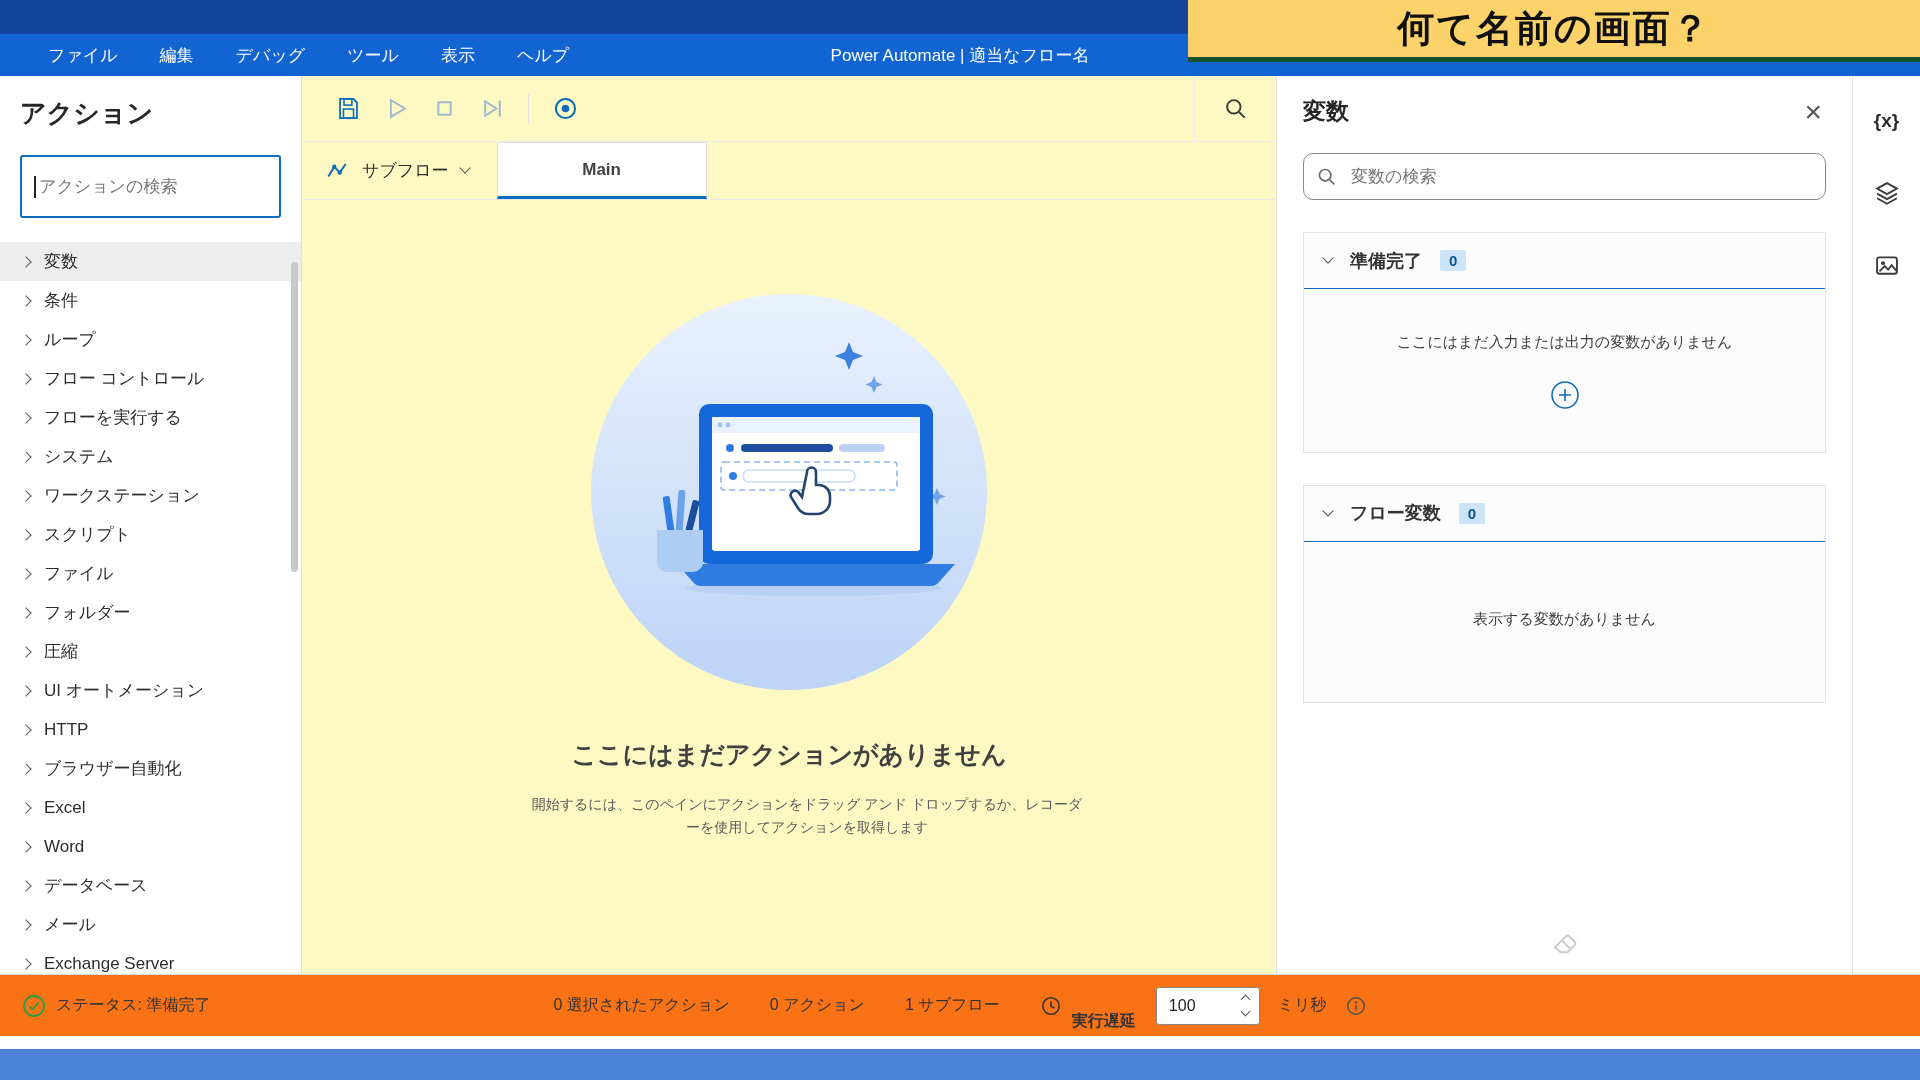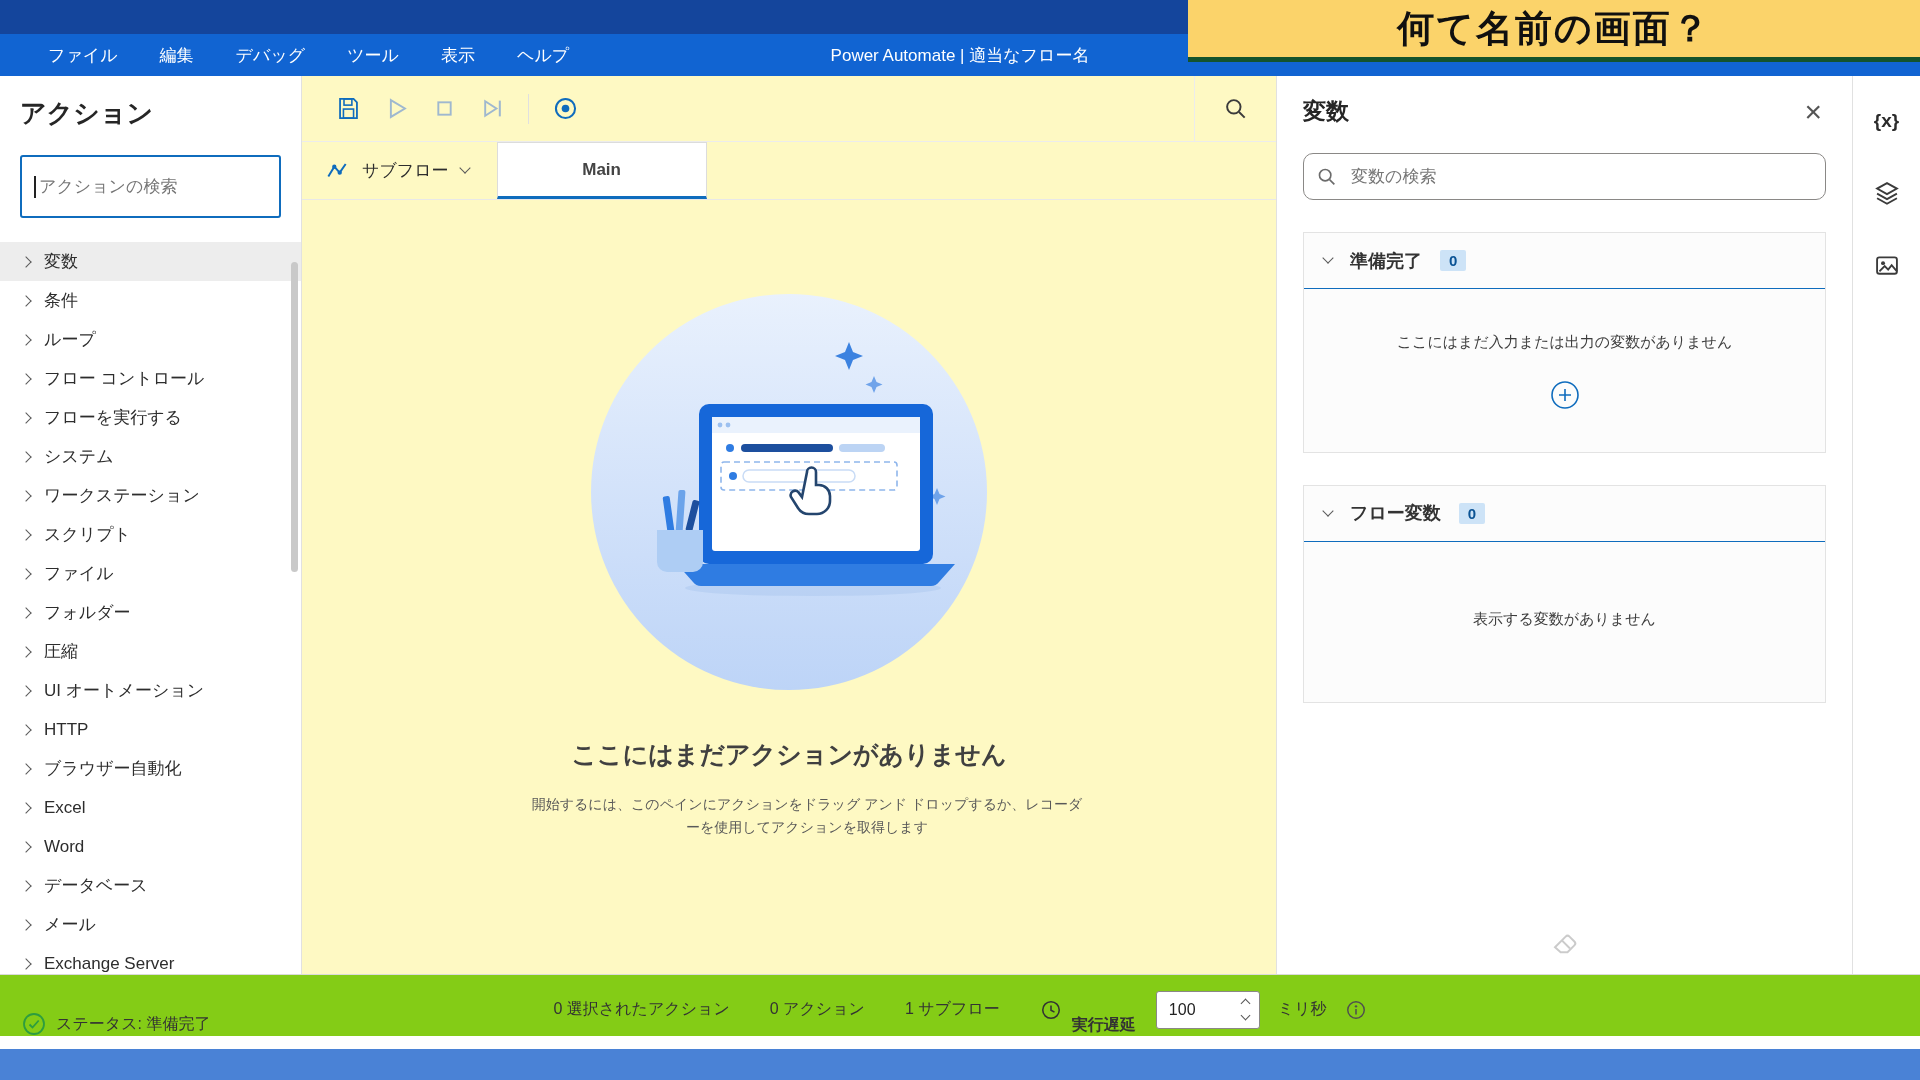--- a/index.html
+++ b/index.html
@@ -69,22 +69,22 @@
   .vp-empty { font-size:15px; font-weight:400; color:#3d3d3d; text-align:center; line-height:1.5; }
   .add-btn { margin-top:26px; cursor:pointer; }
   .eraser { position:absolute; left:50%; transform:translateX(-50%); bottom:14px; opacity:.9; }
 
   
   .right-rail { width:68px; border-left:1px solid #e1e1e1; display:flex; flex-direction:column; align-items:center; padding-top:24px; gap:30px; background:#fff; }
   .rail-btn { width:42px; height:42px; display:flex; align-items:center; justify-content:center; cursor:pointer; border-radius:3px; }
   .brace-label { font-size:19px; font-weight:600; color:#2b2b2b; }
 
   
-  .statusbar { height:62px; background:#84cc16; border-top:1px solid #dadada; position:relative;
-    display:flex; align-items:flex-end; justify-content:center; flex:none; }
+  .statusbar { height:62px; background:#f97316; border-top:1px solid #dadada; position:relative;
+    display:flex; align-items:center; justify-content:center; flex:none; }
   .status-left { position:absolute; left:22px; display:flex; align-items:center; gap:10px; font-size:16px; color:#333; }
   .status-center { display:flex; align-items:center; font-size:16px; color:#333; }
   .sc-item { margin-right:40px; }
   .delay-group { display:flex; align-items:center; }
   .delay-label { font-weight:700; margin-left:10px;margin-top:32px; }
   .spinbox { width:104px; height:38px; border:1px solid #8a8886; border-radius:3px; background:#fff;
     display:flex; align-items:center; margin:0 14px 0 20px; }
   .spin-value { flex:1; padding-left:12px; font-size:16px; color:#222; }
   .spin-arrows { width:26px; height:100%; display:flex; flex-direction:column; align-items:center; justify-content:center; gap:5px; }
   .spin-chev { width:7px; height:7px; border-right:1.6px solid #555; border-bottom:1.6px solid #555; cursor:pointer; }

